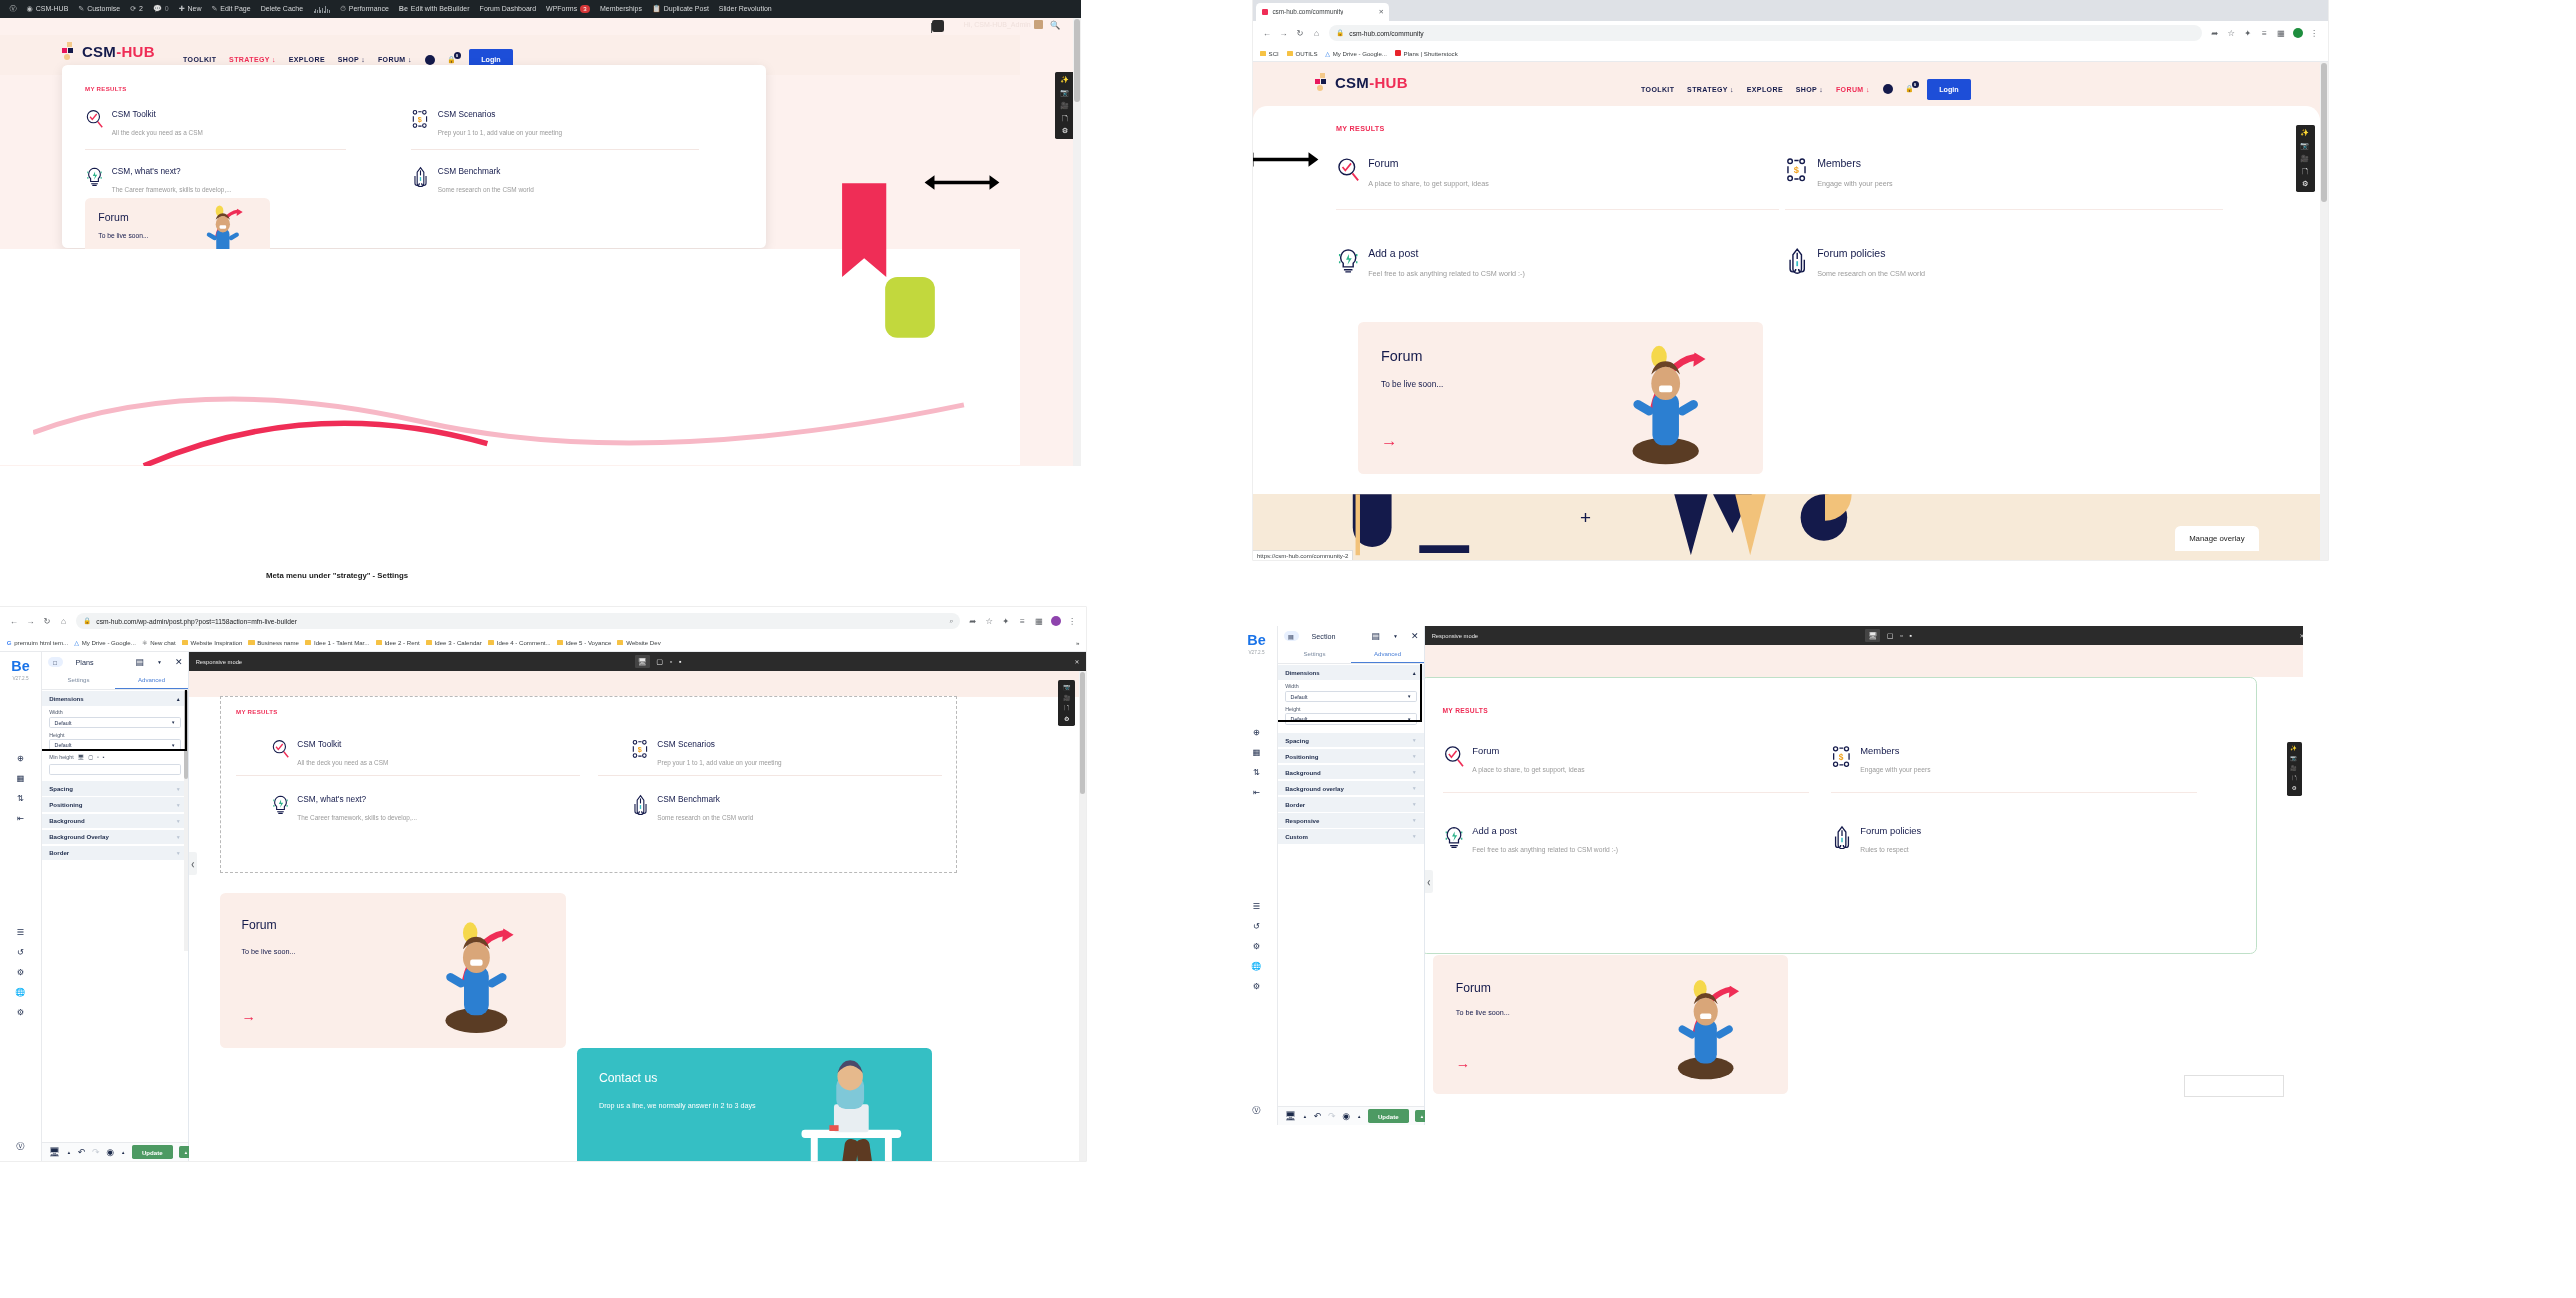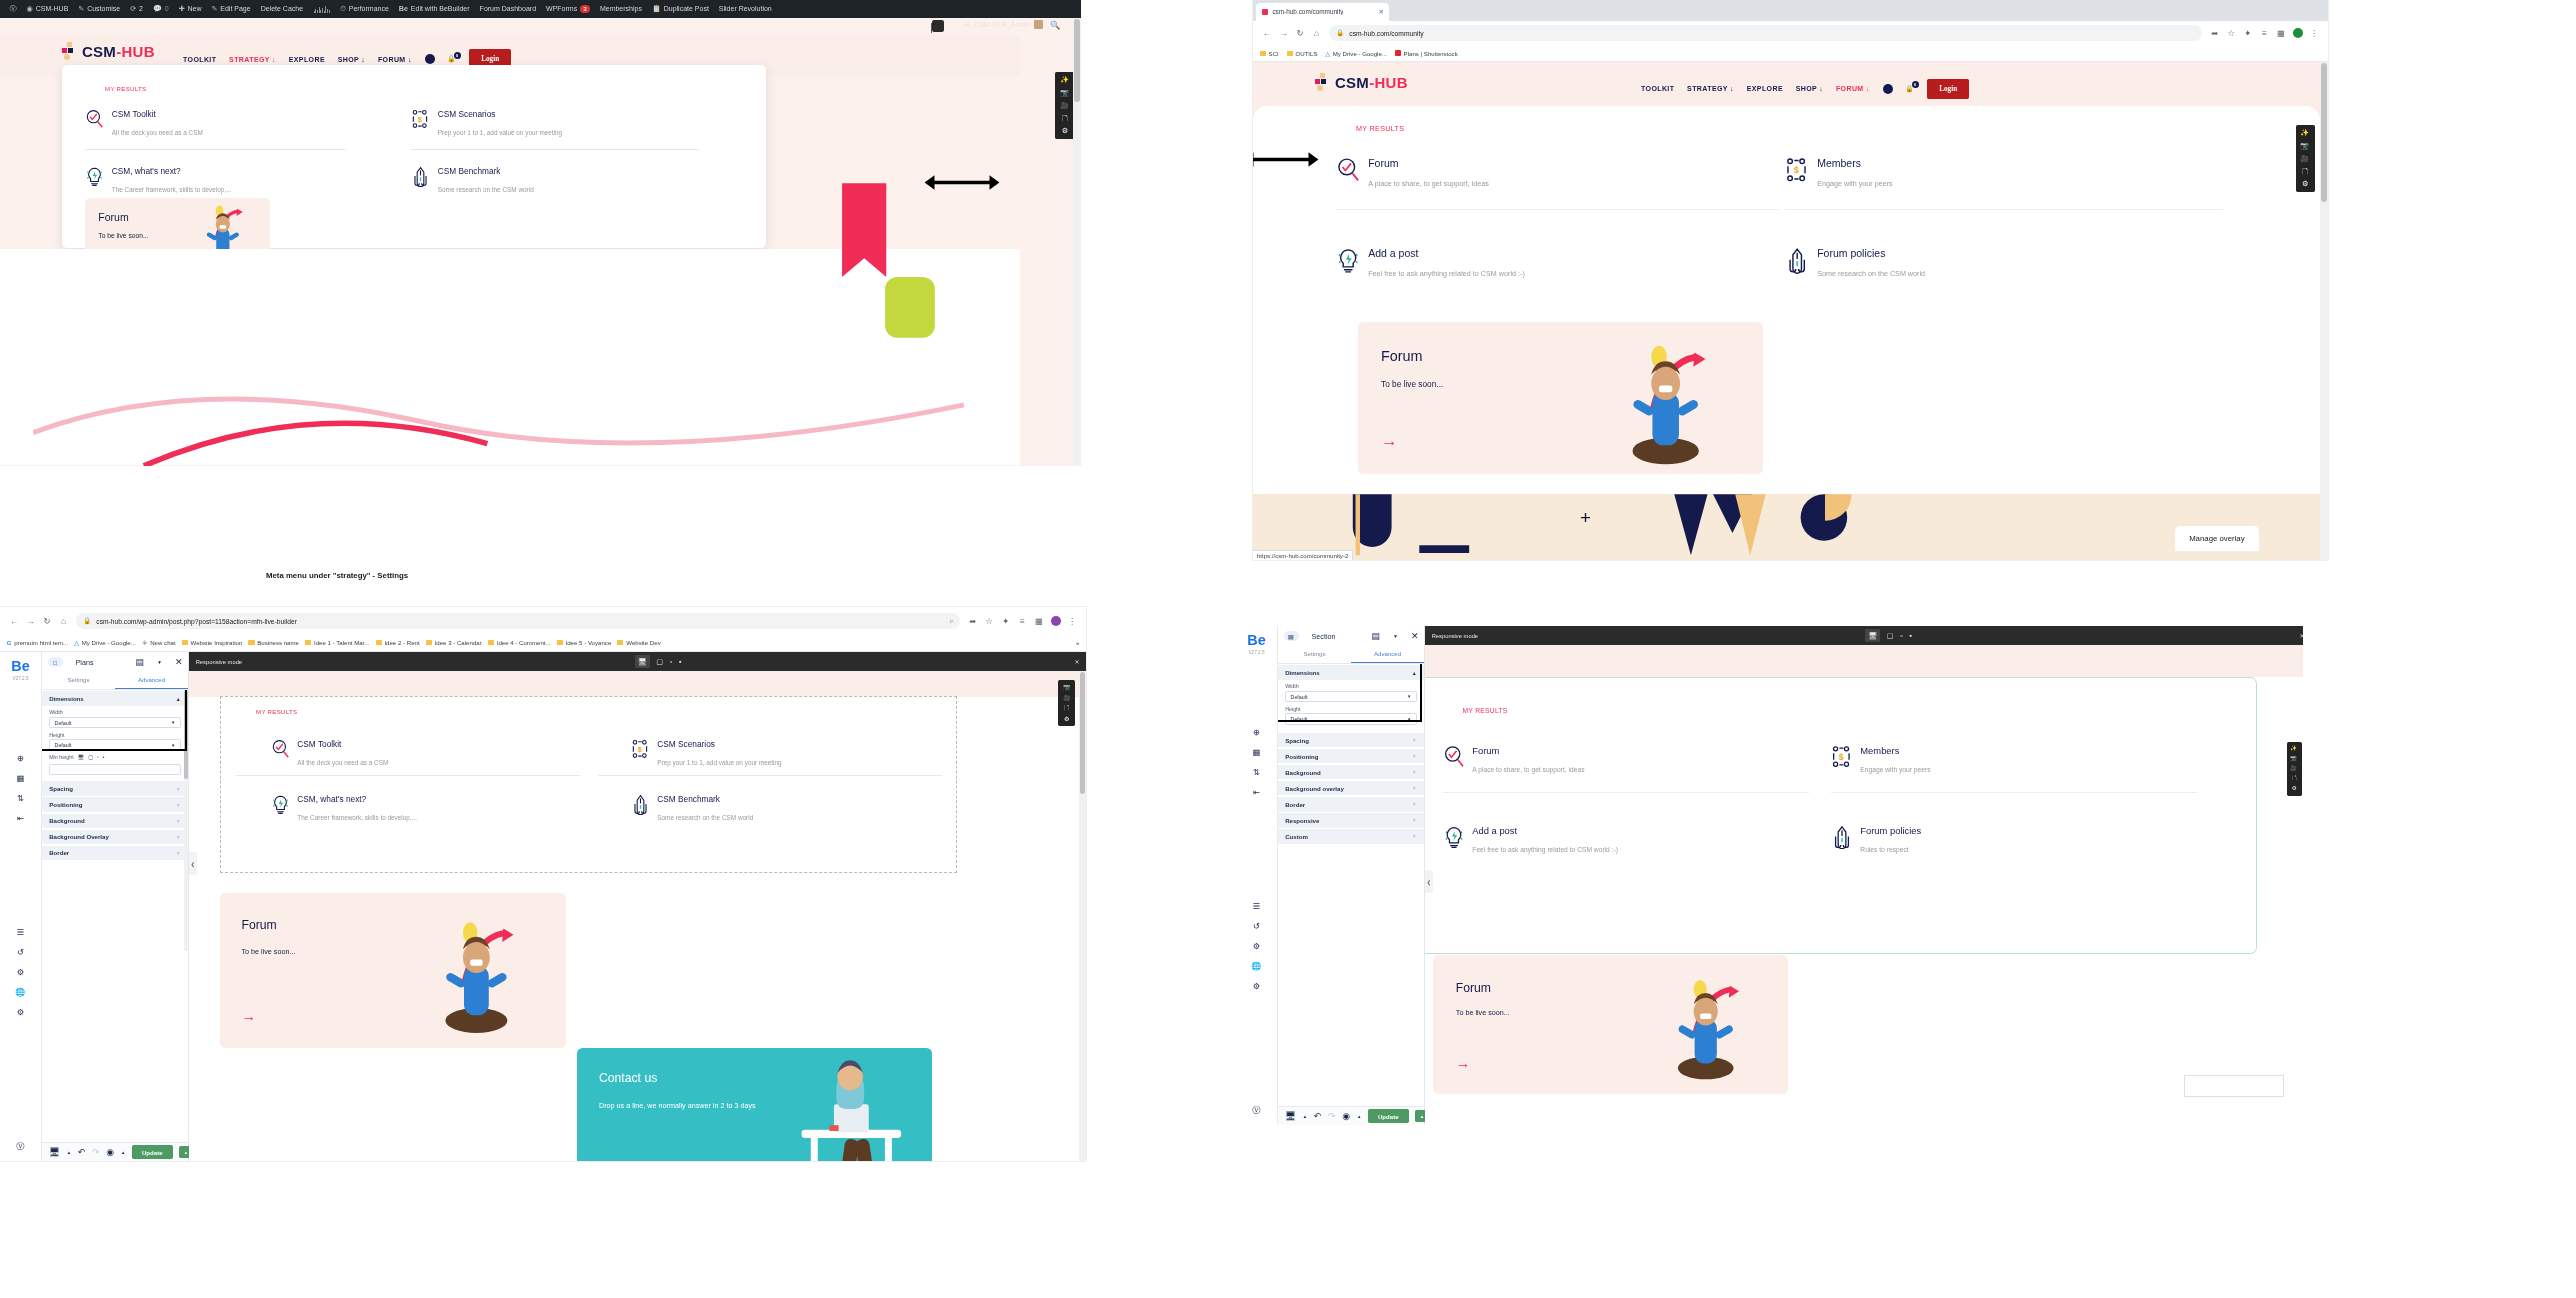--- a/index.html
+++ b/index.html
@@ -37,24 +37,24 @@
   .csmlogo .wordmark { font-size:15px; font-weight:bold; letter-spacing:0.3px; }
   .csmlogo .wm-dark { color:#141a4b; }
   .csmlogo .wm-pink { color:#ef2d56; }
 
   .navlinks { display:flex; align-items:center; gap:12.7px; font-size:7px; font-weight:bold; letter-spacing:0.4px; }
   .navlinks a { color:#141a4b; text-decoration:none; }
   .navlinks a.pink { color:#ef2d56; }
   .nav-usr { width:10px;height:10px;border-radius:50%;background:#141a4b; }
   .nav-cart { position:relative; }
   .nav-cart .cnt { position:absolute; top:-3.9px; right:-4.4px; background:#141a4b; color:#fff; font-size:4.4px; border-radius:50%; width:7.2px;height:7.2px; display:flex;align-items:center;justify-content:center; }
-  .btn-login { background:#b91c1c; color:#fff; font-size:7.2px; font-weight:bold; padding:6.1px 12.2px; border-radius:1.7px; border:none; cursor:pointer;font-family:Liberation Serif, serif; }
+  .btn-login { background:#1d4ed8; color:#fff; font-size:7.2px; font-weight:bold; padding:6.1px 12.2px; border-radius:1.7px; border:none; cursor:pointer; }
 
   .panel-white { background:#fff; border-radius:5.5px; }
-  .myresults { color:#ef2d56; font-size:6.1px; font-weight:normal; letter-spacing:0.3px;margin-left:20px; }
+  .myresults { color:#ef2d56; font-size:6.1px; font-weight:bold; letter-spacing:0.3px; }
 
   .feat { display:flex; gap:7.8px; align-items:flex-start; }
   .feat .ic { width:19px; height:21px; flex:0 0 19px; }
   .feat .ttl { font-size:8.3px; color:#141a4b; margin-bottom:7.8px; }
   .feat .sub { font-size:6.4px; color:#9a9a9a; }
 
   .card-forum { background:#fbeee9; border-radius:5.5px; position:relative; overflow:hidden; }
   .card-contact { background:#35bfc4; border-radius:5.5px; position:relative; overflow:hidden; color:#fff; }
   .card-h { font-size:10.5px; }
   .card-p { font-size:6.7px; line-height:1.7; }

